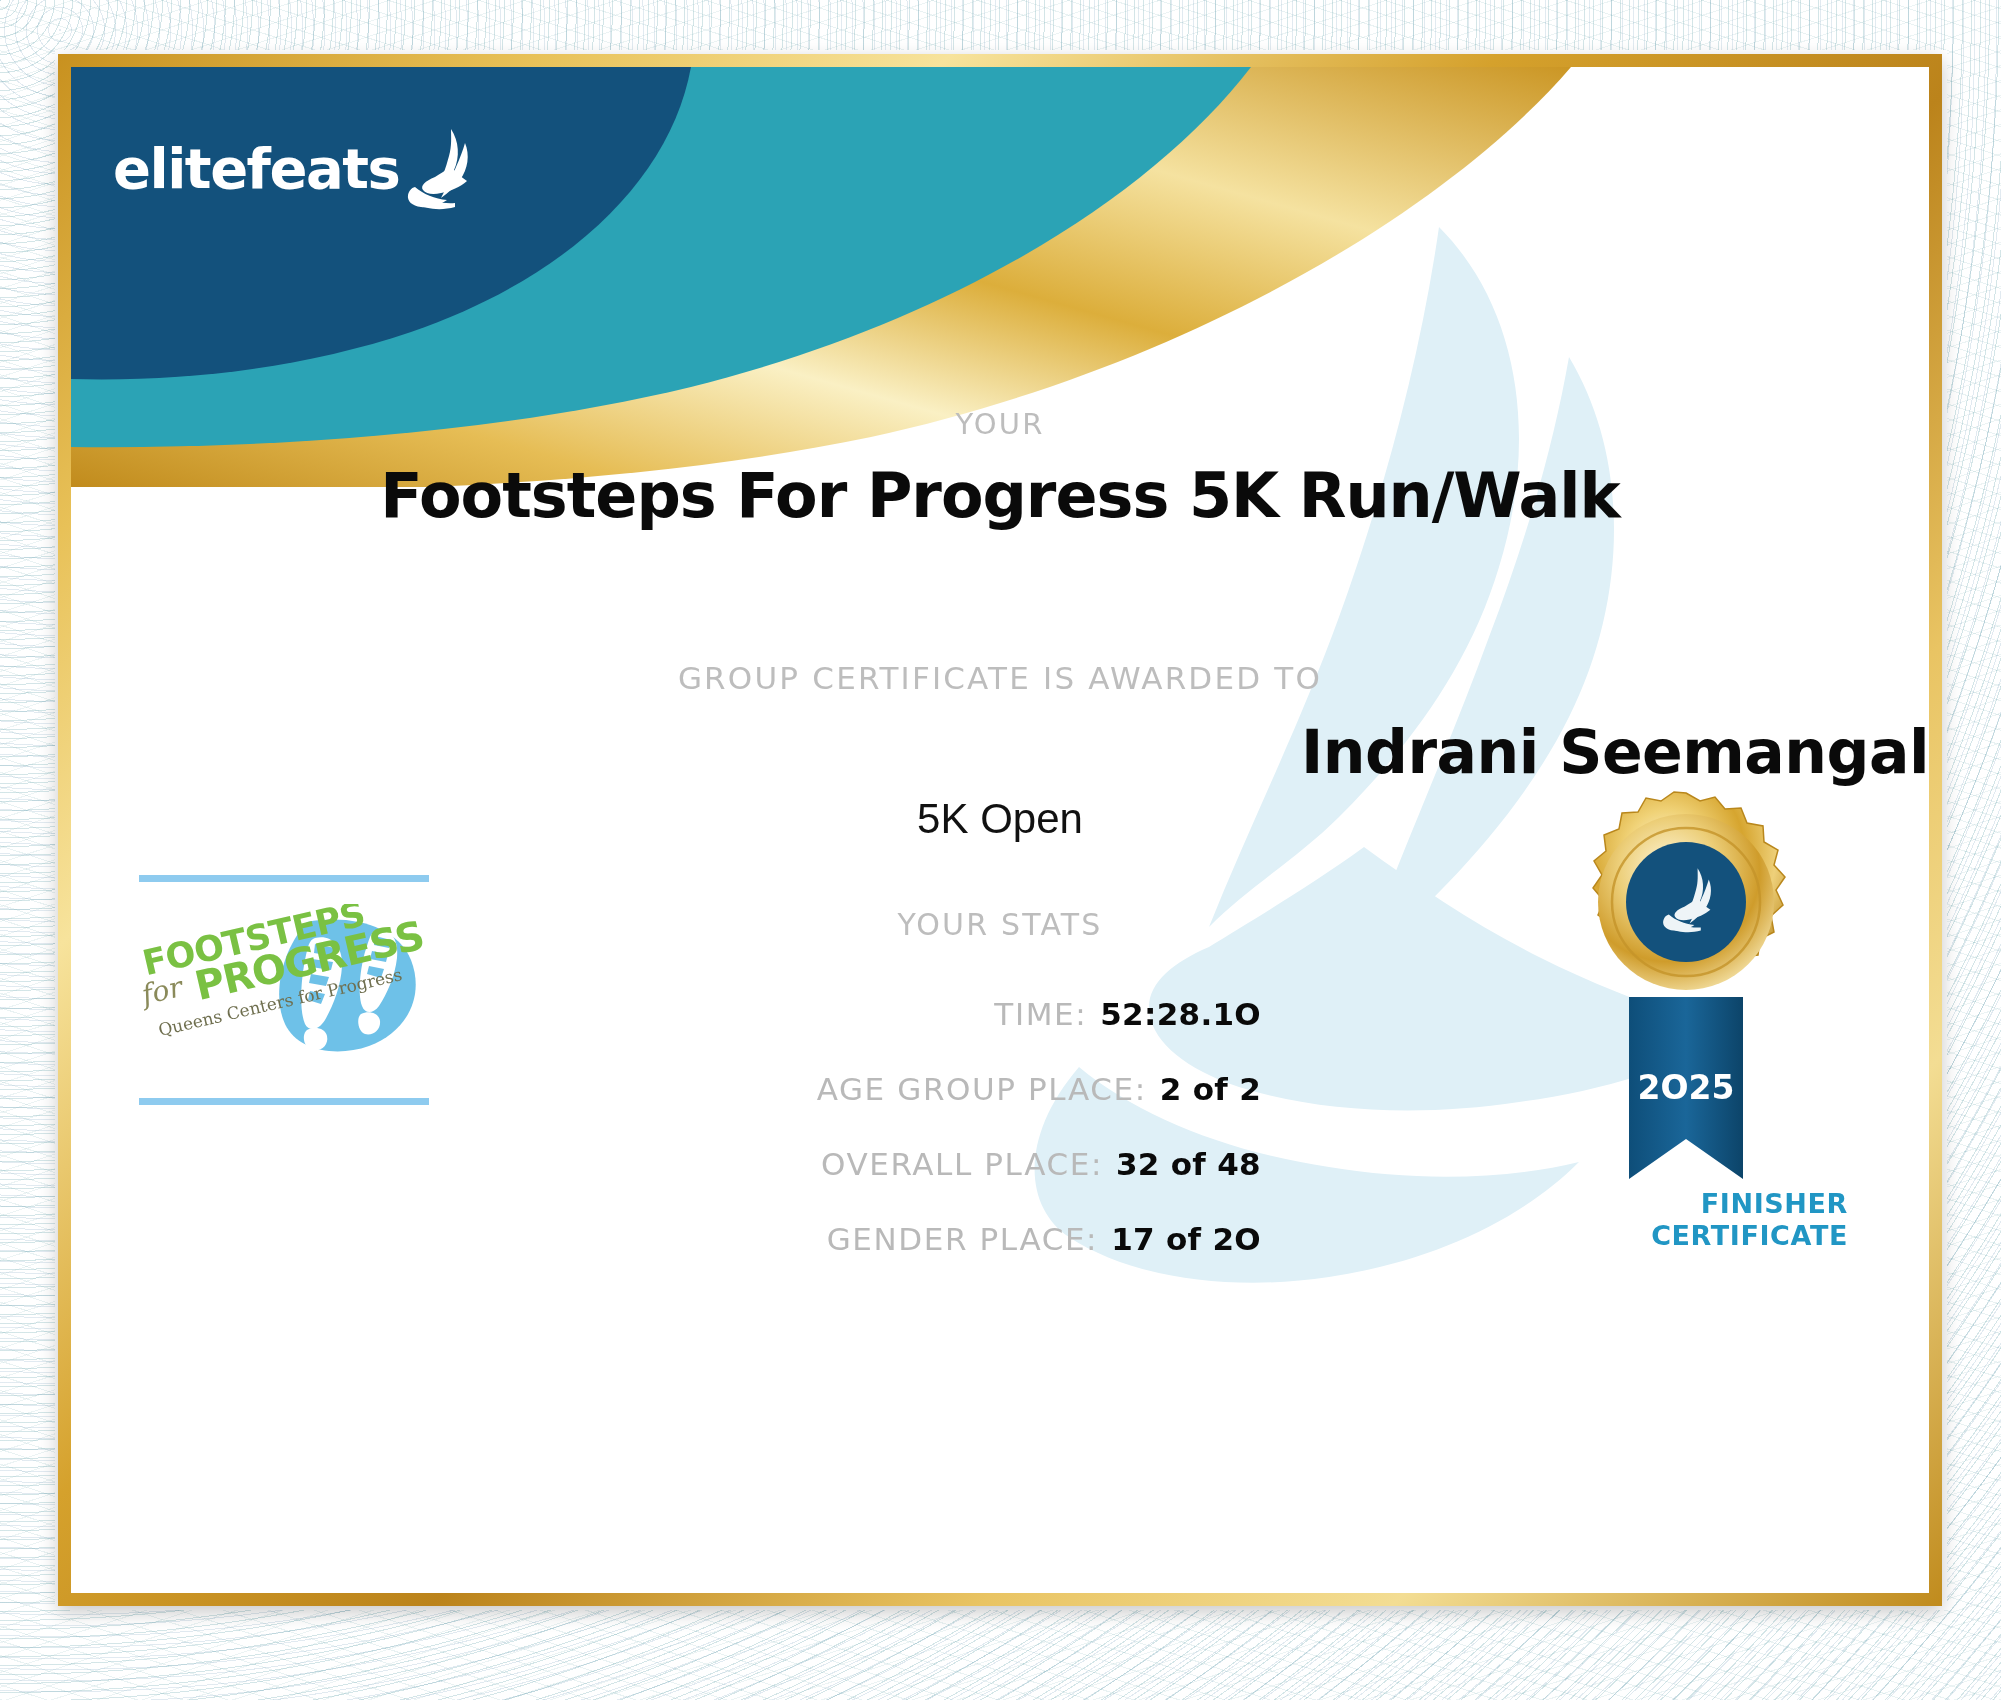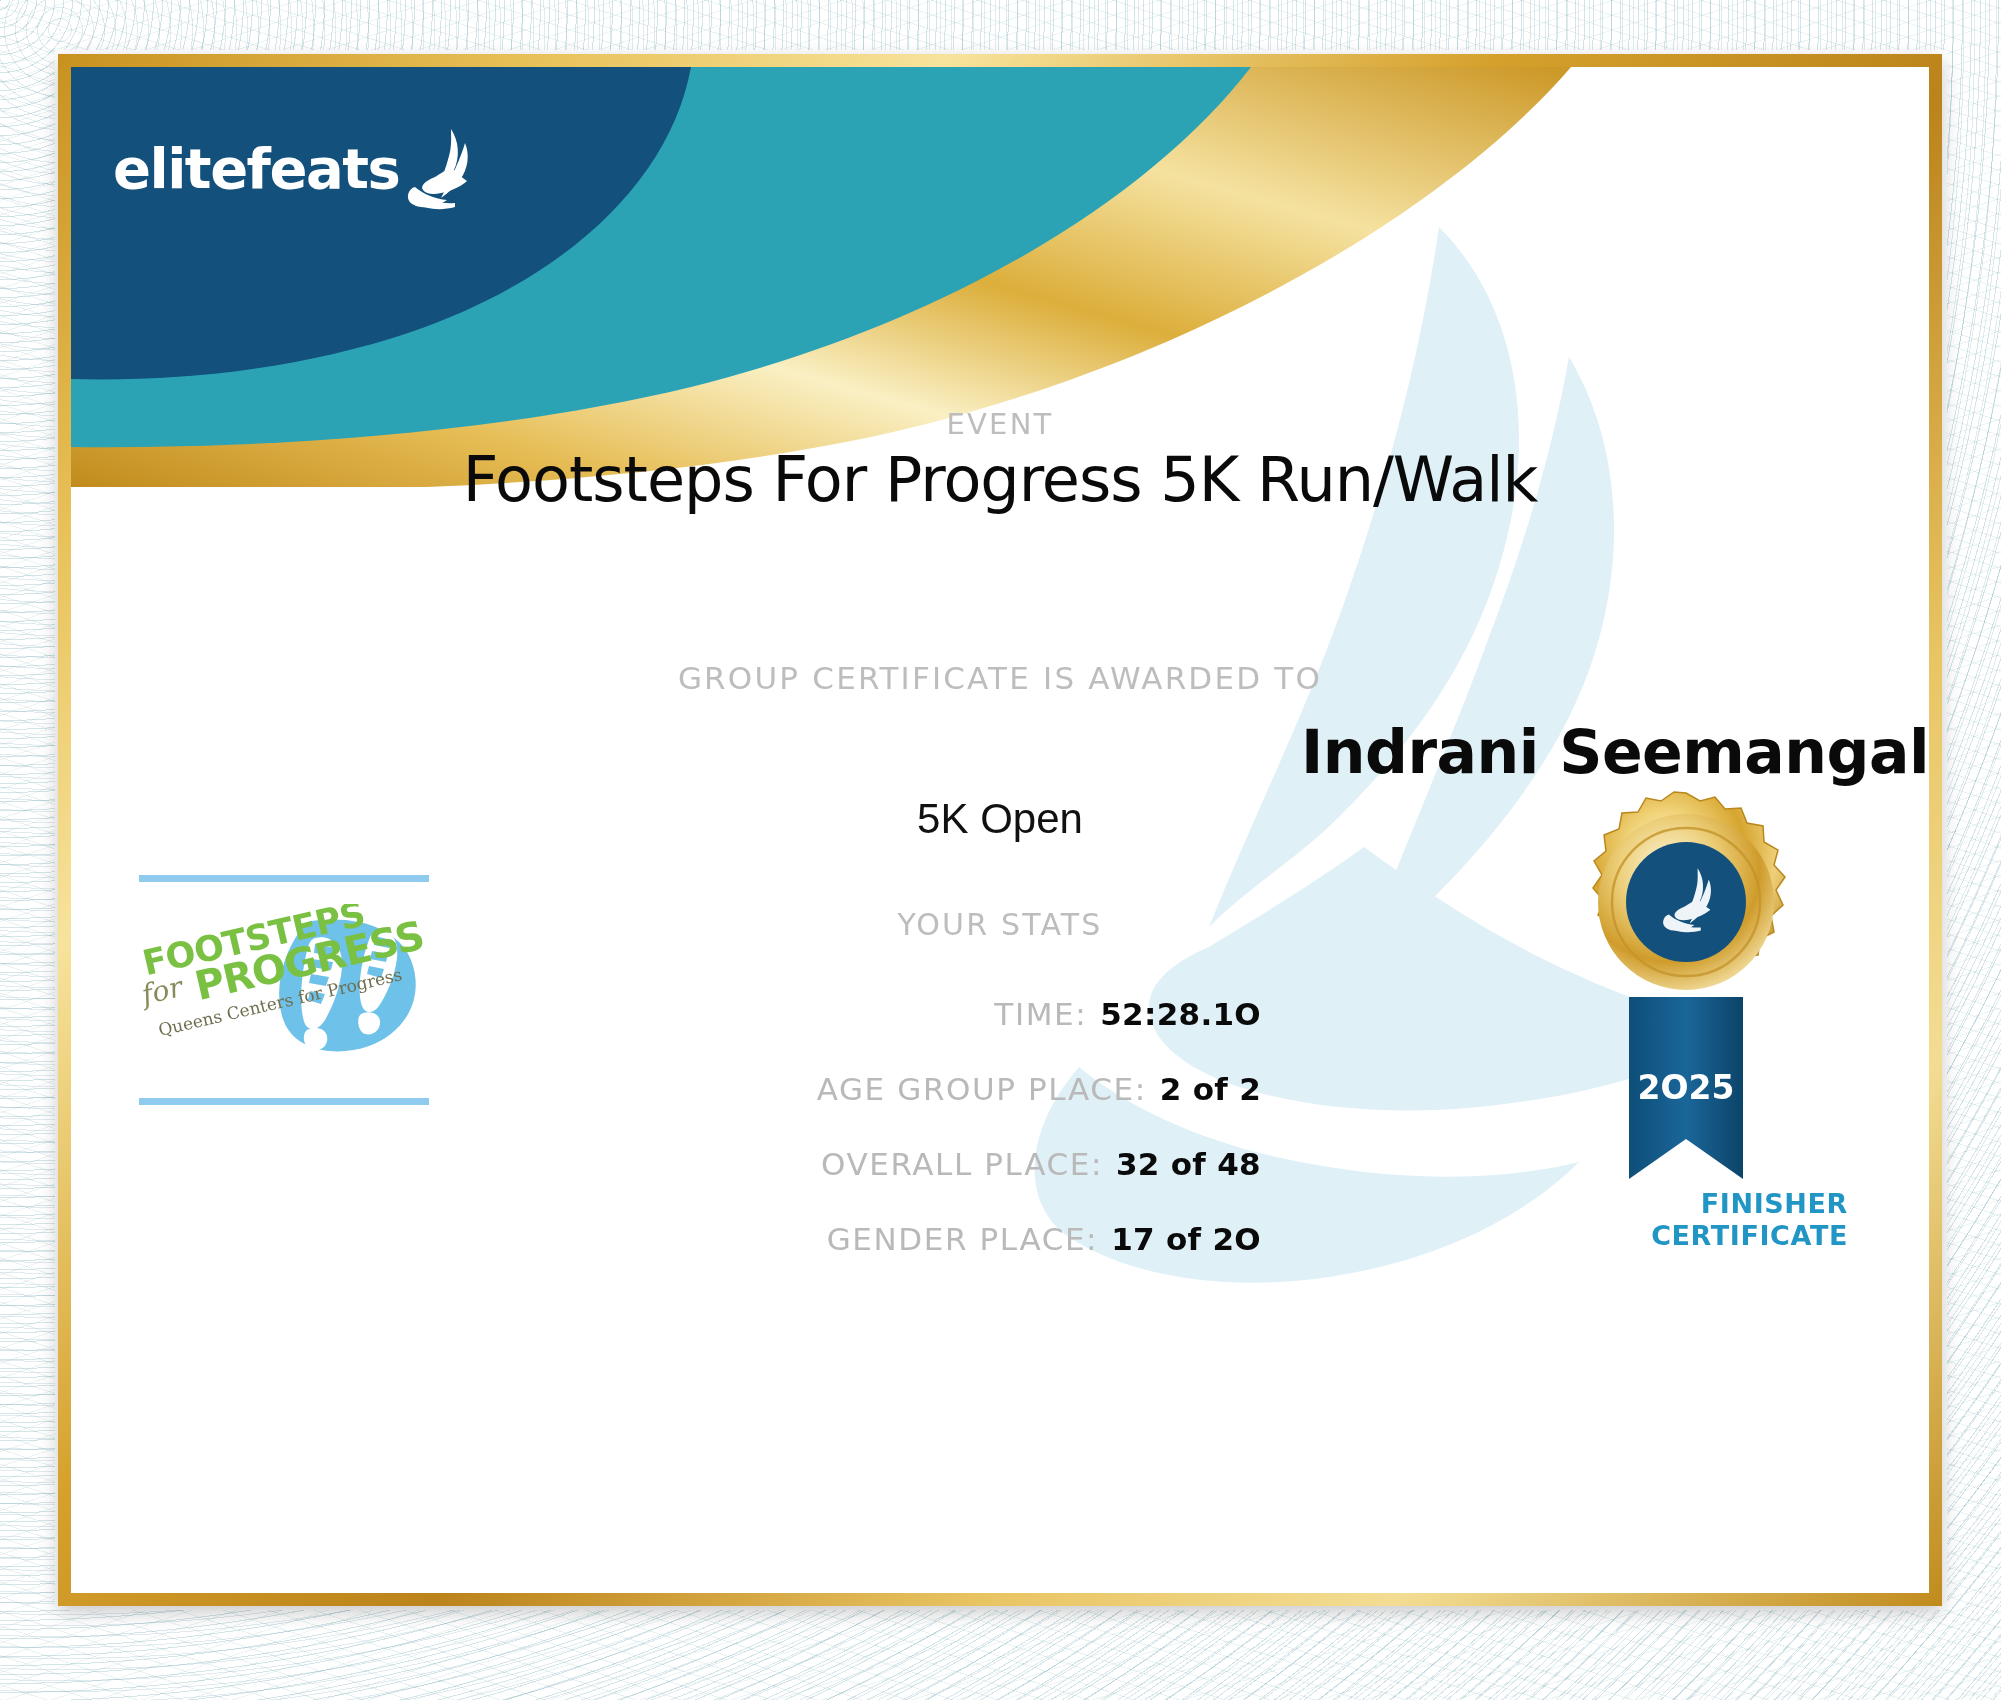--- a/index.html
+++ b/index.html
@@ -57,22 +57,22 @@
     font-family:"DejaVu Sans",sans-serif;
   }
 
   
   .label-muted{
     color:#bdbdbd;font-weight:400;letter-spacing:2.2px;
     font-family:"DejaVu Sans",sans-serif;
   }
   #event-label{position:absolute;left:0;right:0;top:340px;text-align:center;font-size:29px;}
   #event-title{
-    position:absolute;left:0;right:0;top:376px;text-align:center;
-    font-size:62px;font-weight:400;color:#0a0a0a;letter-spacing:-1px;
+    position:absolute;left:0;right:0;top:392px;text-align:center;
+    font-size:62px;font-weight:700;color:#0a0a0a;letter-spacing:-1px;
     font-family:"DejaVu Sans",sans-serif;
   }
   #awarded-label{position:absolute;left:0;right:0;top:593px;text-align:center;font-size:31px;}
   #recipient-name{
     position:absolute;left:0;right:0;top:650px;text-align:right;
     font-size:60px;font-weight:700;color:#0a0a0a;letter-spacing:-0.5px;
     font-family:"DejaVu Sans",sans-serif;
   }
   #division{
     position:absolute;left:0;right:0;top:728px;text-align:center;
@@ -178,21 +178,21 @@
             <path d="M52 4 C60 16 61 32 55 45 C51 54 45 61 38 67 C42 55 47 43 50 31 C53 21 52 11 52 4 Z"></path>
             <path d="M66 18 C71 30 69 44 61 55 C56 62 49 68 42 73 C47 63 53 52 57 42 C61 33 64 25 66 18 Z"></path>
             <path d="M36 52 C41 49 47 45 52 41 C56 47 62 52 68 56 C61 62 52 66 42 68 C34 70 27 69 24 65 C21 61 26 56 36 52 Z"></path>
             <path d="M16 62 C24 69 36 74 48 75 C41 80 31 83 22 82 C13 81 8 76 9 70 C10 66 12 63 16 62 Z"></path>
             <path d="M20 70 C30 76 44 79 56 78 L56 82 C42 86 26 84 18 79 Z"></path>
           </g>
         </svg>
       </div>
     </div>
 
-    <div id="event-label" class="label-muted">EVENT</div>
+    <div id="event-label" class="label-muted">YOUR</div>
     <div id="event-title">Footsteps For Progress 5K Run/Walk</div>
 
     <div id="awarded-label" class="label-muted">GROUP CERTIFICATE IS AWARDED TO</div>
     <div id="recipient-name">Indrani Seemangal</div>
     <div id="division">5K Open</div>
 
     <div id="stats-label" class="label-muted">YOUR STATS</div>
 
     <div id="stats">
       <div class="stat-row">

